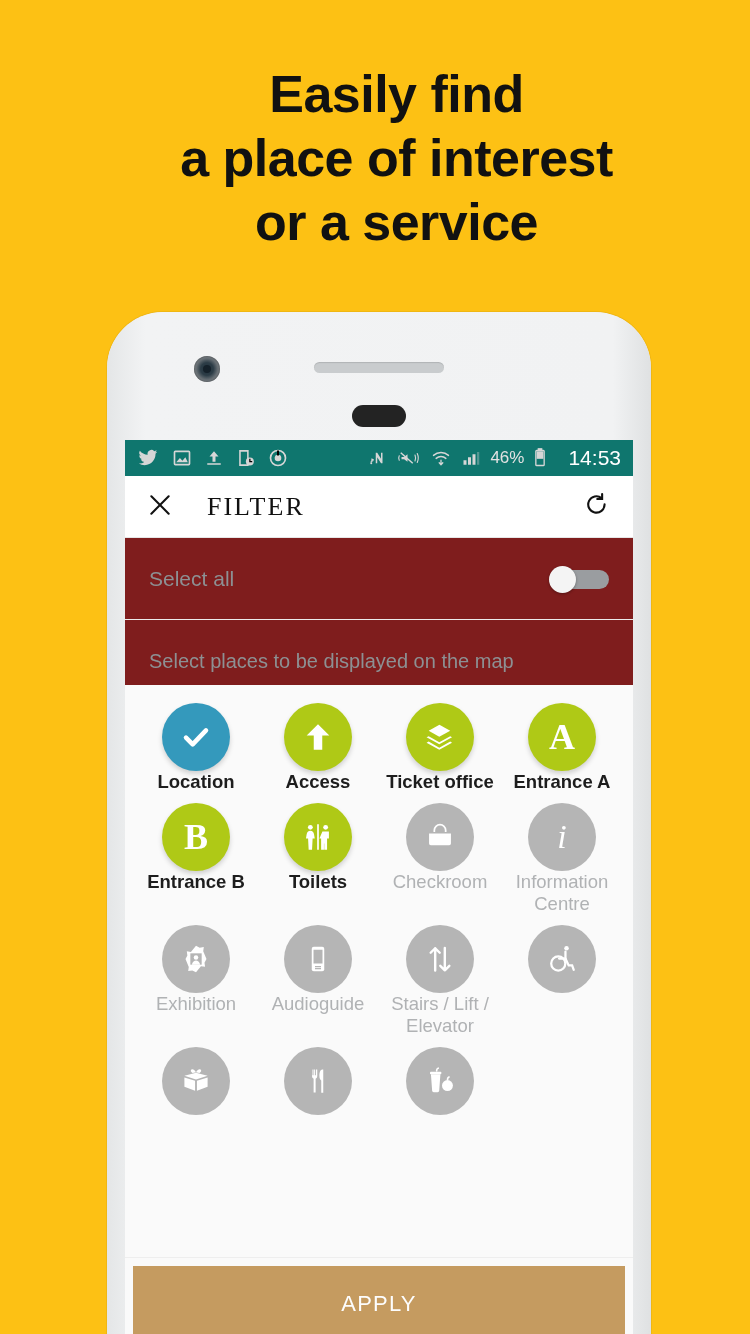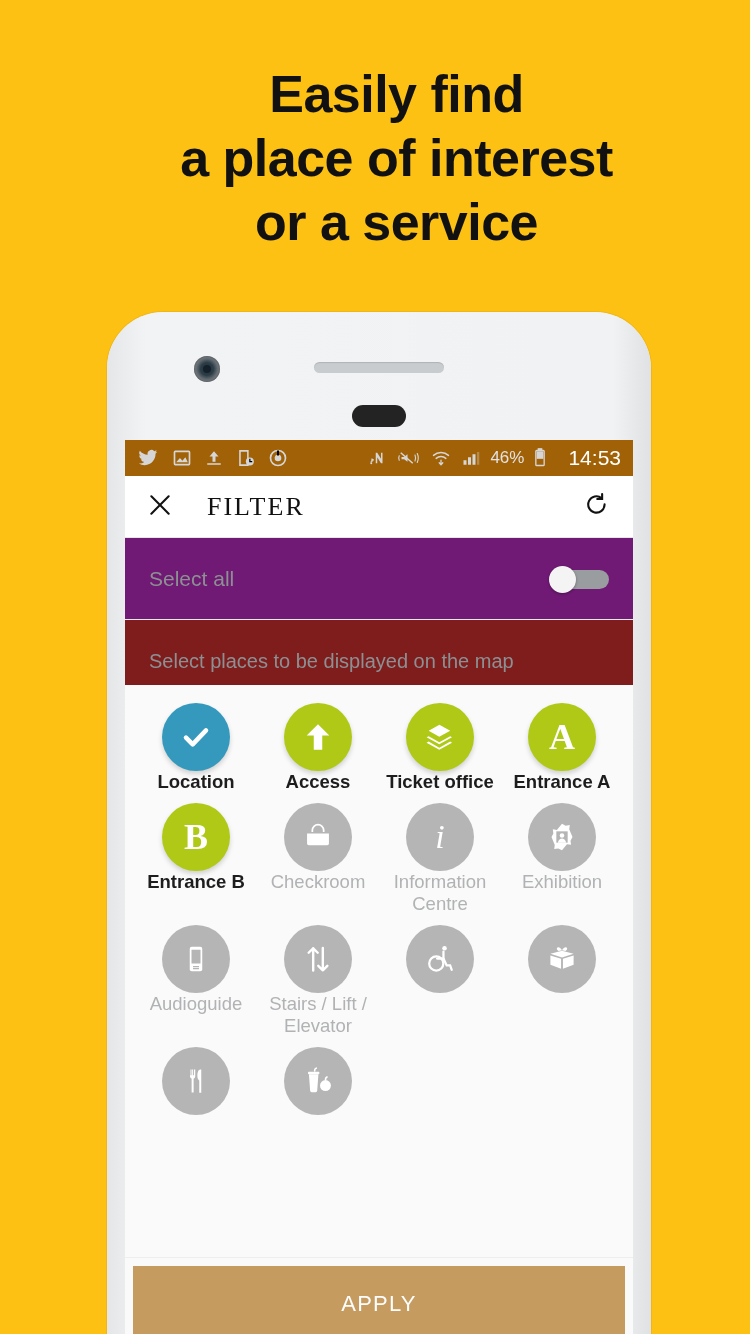--- a/index.html
+++ b/index.html
@@ -70,21 +70,21 @@
   .screen {
     position:absolute;
     left:18px; top:128px;
     width:508px; height:902px;
     background:#fafafa;
     overflow:hidden;
   }
 
   
   .statusbar {
-    height:36px; background:#a16207;
+    height:36px; background:#0f766e;
     display:flex; align-items:center;
     padding:0 12px;
     color:#d6d6d6;
   }
   .sb-left { display:flex; align-items:center; gap:13px; }
   .sb-right { margin-left:auto; display:flex; align-items:center; gap:9px; }
   .sb-ico { display:block; }
   .sb-battery-pct { font-size:17px; color:#e2e2e2; letter-spacing:0px; }
   .sb-clock { font-size:21px; color:#ffffff; letter-spacing:0px; margin-left:12px; }
 
@@ -103,21 +103,21 @@
     margin-left:34px;
   }
   .appbar-spacer { flex:1; }
 
   
   .selectall {
     height:82px;
     display:flex; align-items:center;
     padding:0 24px;
     border-bottom:1px solid #ececec;
-    background:#701a75;
+    background:#7f1d1d;
     gap:40px;
   }
   .selectall-label { font-size:21px; color:#8d9093; }
   .toggle { margin-left:auto; position:relative; width:60px; height:26px; }
   .toggle-track {
     position:absolute; right:0; top:4px;
     width:46px; height:19px; border-radius:10px;
     background:#9a9da0;
   }
   .toggle-knob {
@@ -317,20 +317,32 @@
       </div>
 
       <div class="cell">
         <span class="circle sel" style="background:#AFC916">
           <span style="color:#fff;font-size:36px;font-weight:bold;font-family:'Liberation Serif',serif;line-height:1;">B</span>
         </span>
         <span class="cap on">Entrance B</span>
       </div>
 
 
+      <div class="cell">
+        <span class="circle sel" style="background:#AFC916">
+          <svg width="34" height="34" viewBox="0 0 24 24" fill="#fff">
+              <rect x="11.4" y="3" width="1.2" height="18"></rect>
+              <circle cx="6.6" cy="5.2" r="1.7"></circle>
+              <path d="M6.6 7.6c-1.5 0-2.3 1-2.6 2.4l-.5 3h1.5l.4 8h2.4l.4-8h1.5l-.5-3c-.3-1.4-1.1-2.4-2.6-2.4z"></path>
+              <circle cx="17.4" cy="5.2" r="1.7"></circle>
+              <path d="M15.1 8.1h4.6v5h-1.3v7.9h-2v-4.4h-.2v4.4h-2v-7.9h-1.2z"></path>
+            </svg>
+        </span>
+        <span class="cap on">Toilets</span>
+      </div>
 
       <div class="cell">
         <span class="circle" style="background:#B5B5B5">
           <svg width="32" height="32" viewBox="0 0 24 24" fill="#fff">
               <path d="M8.4 8.3V7a3.6 3.6 0 0 1 7.2 0v1.3h1.3V7a4.9 4.9 0 0 0-9.8 0v1.3z"></path>
               <path d="M3.8 9.3h16.4v7.6a1.3 1.3 0 0 1-1.3 1.3H5.1a1.3 1.3 0 0 1-1.3-1.3z"></path>
             </svg>
         </span>
         <span class="cap off">Checkroom</span>
       </div>

